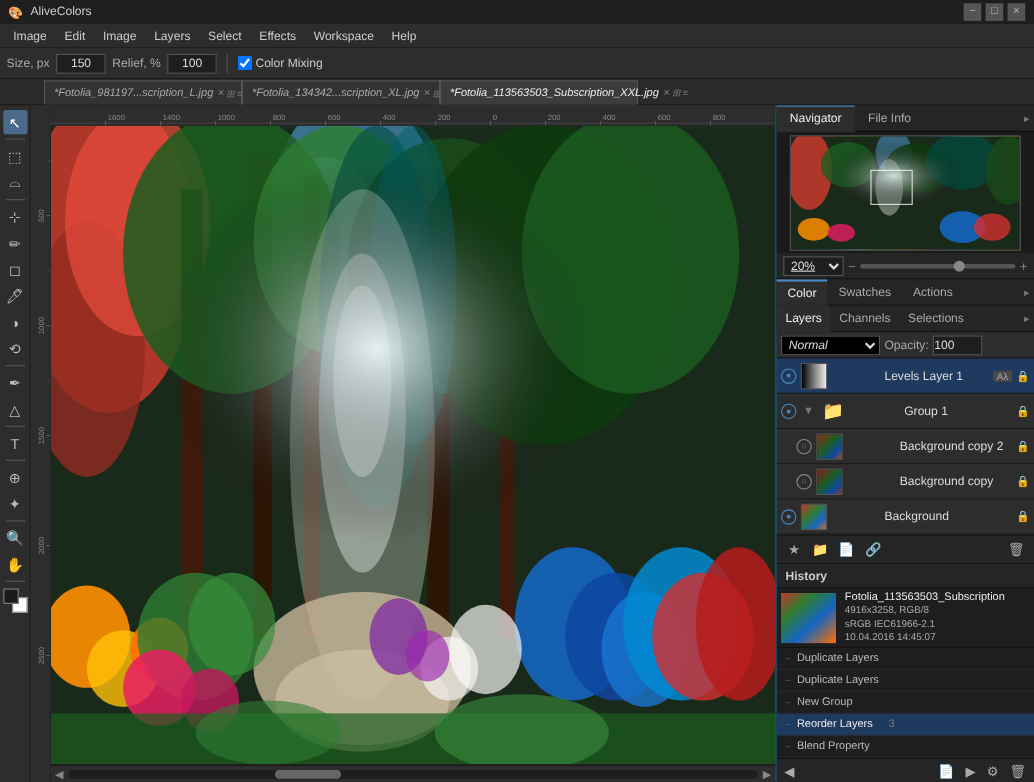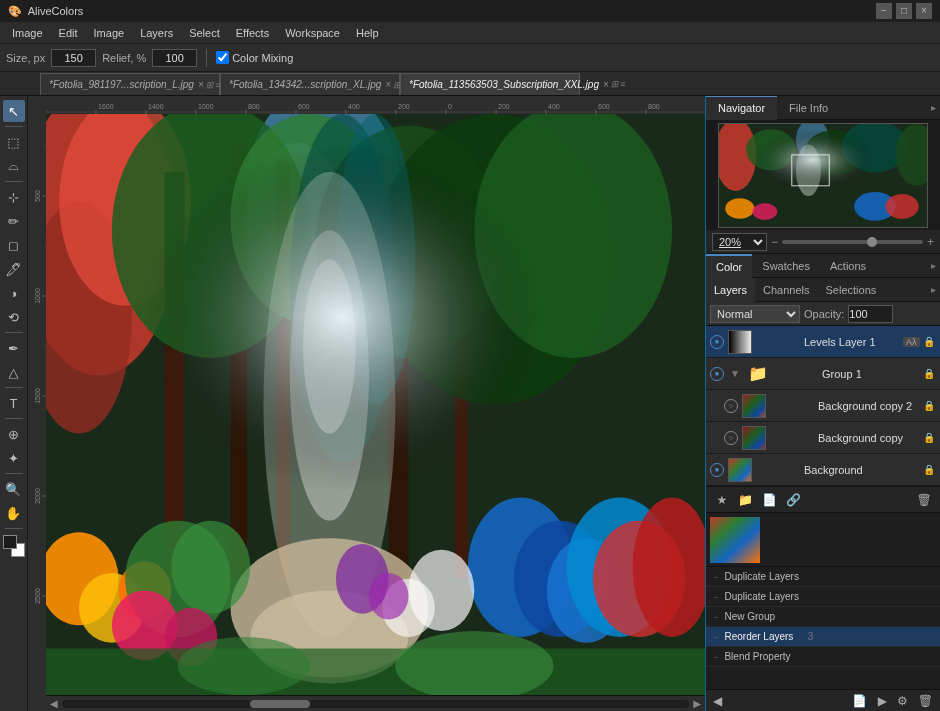--- a/index.html
+++ b/index.html
@@ -74,21 +74,21 @@
     .csa-tab { padding: 0 10px; height: 24px; display: flex; align-items: center; cursor: pointer; font-size: 11px; color: #aaa; }
     .csa-tab.active { background: #2d2d2d; color: #eee; border-top: 2px solid #4a8ac4; }
 
     
     #lcs-tabs { background: #252525; height: 24px; display: flex; align-items: center; border-bottom: 1px solid #111; }
     .lcs-tab { padding: 0 8px; height: 24px; display: flex; align-items: center; cursor: pointer; font-size: 11px; color: #aaa; }
     .lcs-tab.active { background: #2d2d2d; color: #eee; }
 
     
     #blend-row { background: #2d2d2d; height: 24px; display: flex; align-items: center; padding: 0 4px; gap: 4px; border-bottom: 1px solid #111; }
-    .blend-select { background: #404040; border: 1px solid #555; color: #ddd; height: 18px; font-size: 11px; padding: 0 2px; width: 90px; }
+    .blend-select { background: #000000; border: 1px solid #555; color: #ddd; height: 18px; font-size: 11px; padding: 0 2px; width: 90px; font-style: italic; }
     .opacity-label { color: #aaa; font-size: 11px; }
     .opacity-select { background: #1e1e1e; border: 1px solid #555; color: #ddd; height: 18px; font-size: 11px; width: 45px; }
 
     
     #layers-list { flex: 0 0 auto; border-bottom: 1px solid #111; }
     .layer-row { height: 32px; display: flex; align-items: center; padding: 0 4px; gap: 4px; border-bottom: 1px solid #1a1a1a; cursor: pointer; }
     .layer-row.selected { background: #1e3a5f; }
     .layer-vis { width: 14px; height: 14px; border-radius: 50%; border: 1px solid #888; display: flex; align-items: center; justify-content: center; color: #888; font-size: 8px; cursor: pointer; flex-shrink: 0; }
     .layer-vis.on { border-color: #4a8ac4; color: #4a8ac4; }
     .layer-thumb { width: 24px; height: 24px; border: 1px solid #555; flex-shrink: 0; overflow: hidden; }
@@ -528,34 +528,43 @@
     <div id="layer-actions">
       <span class="layer-act-btn">★</span>
       <span class="layer-act-btn">📁</span>
       <span class="layer-act-btn">📄</span>
       <span class="layer-act-btn">🔗</span>
       <div class="layer-act-sep"></div>
       <span class="layer-act-btn">🗑</span>
     </div>
 
     <div id="history-section">
+      <div id="history-header">
+        <span class="history-title">History</span>
+      </div>
       <div id="history-preview">
         <div class="history-thumb">
           <svg width="50" height="46">
               <defs>
                 <linearGradient id="hg" x1="0%" y1="0%" x2="100%" y2="100%">
                   <stop offset="0%" stop-color="#c0392b"></stop>
                   <stop offset="30%" stop-color="#2e7d32"></stop>
                   <stop offset="60%" stop-color="#1565c0"></stop>
                   <stop offset="100%" stop-color="#ff6f00"></stop>
                 </linearGradient>
               </defs>
               <rect width="50" height="46" fill="url(#hg)"></rect>
             </svg>
         </div>
+        <div class="history-info">
+          <div class="history-filename">Fotolia_113563503_Subscription</div>
+          <div class="history-meta">4916x3258, RGB/8</div>
+          <div class="history-meta">sRGB IEC61966-2.1</div>
+          <div class="history-meta">10.04.2016 14:45:07</div>
+        </div>
       </div>
 
       <div id="history-list">
         <div class="history-item">
           <span class="hist-bullet">–</span>
           <span>Duplicate Layers</span>
         </div>
         <div class="history-item">
           <span class="hist-bullet">–</span>
           <span>Duplicate Layers</span>

